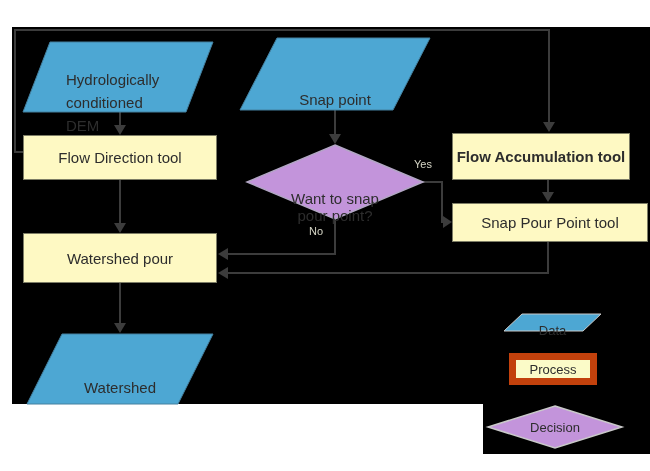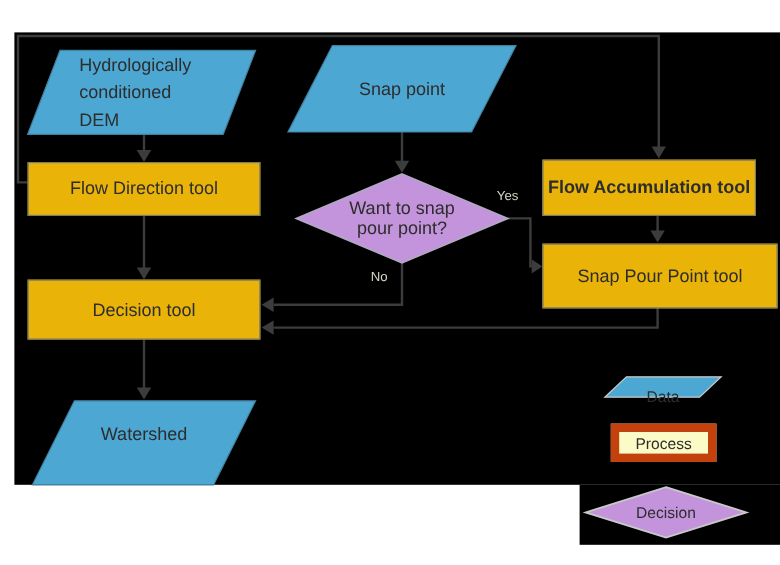--- a/index.html
+++ b/index.html
@@ -9,24 +9,25 @@
     font-family:"Liberation Sans", sans-serif;
     color:#2d2d2d;
   }
   .canvas{position:absolute;left:12px;top:27px;width:638px;height:377px;background:#000000;}
   .legend-patch{position:absolute;left:483px;top:404px;width:167px;height:50px;background:#000000;}
   svg.overlay{position:absolute;left:0;top:0;width:650px;height:471px;}
   .lbl{
     position:absolute;display:flex;align-items:center;justify-content:center;
     font-size:15px;line-height:23px;text-align:center;color:#2d2d2d;
     white-space:pre-line;
+    margin-top:25px;
   }
   .lbl.left{justify-content:flex-start;text-align:left;}
   .proc{
-    position:absolute;background:#eab308;border:1px solid #7d7d66;box-sizing:border-box;
+    position:absolute;background:#fef9c3;border:1px solid #7d7d66;box-sizing:border-box;
     display:flex;align-items:center;justify-content:center;
     font-size:15px;color:#2d2d2d;text-align:center;
   }
   .edge-lbl{
     position:absolute;font-size:11px;line-height:13px;color:#d6d6c6;
   }
   .legend-proc{
     position:absolute;left:509px;top:353px;width:88px;height:32px;
     background:#fbfbc8;border:7px solid #c2410c;box-sizing:border-box;
     display:flex;align-items:center;justify-content:center;font-size:13px;color:#2d2d2d;
@@ -76,25 +77,25 @@
     <polygon points="522,314 601,314 583,331 504,331" fill="#4da7d3" stroke="#c9c9c9" stroke-width="1"></polygon>
     <polygon points="555,406 622,427 555,448 488,427" fill="#c394db" stroke="#c9c9c9" stroke-width="1.5"></polygon>
   </svg>
 
   <div class="proc" style="left:23px;top:135px;width:194px;height:45px;">
     <span>Flow Direction tool</span>
   </div>
   <div class="proc" style="left:452px;top:133px;width:178px;height:47px;font-weight:bold;">
     <span>Flow Accumulation tool</span>
   </div>
-  <div class="proc" style="left:452px;top:203px;width:196px;height:54px;">
+  <div class="proc" style="left:452px;top:203px;width:196px;height:39px;">
     <span>Snap Pour Point tool</span>
   </div>
   <div class="proc" style="left:23px;top:233px;width:194px;height:50px;">
-    <span>Decision tool</span>
+    <span>Watershed pour</span>
   </div>
 
   <div class="lbl left" style="left:66px;top:42px;width:130px;height:70px;">Hydrologically
 conditioned
 DEM</div>
   <div class="lbl" style="left:255px;top:38px;width:160px;height:72px;">Snap point</div>
   <div class="lbl diamond-lbl" style="left:250px;top:150px;width:170px;height:64px;">Want to snap
 pour point?</div>
   <div class="lbl" style="left:40px;top:334px;width:160px;height:56px;">Watershed</div>
 

